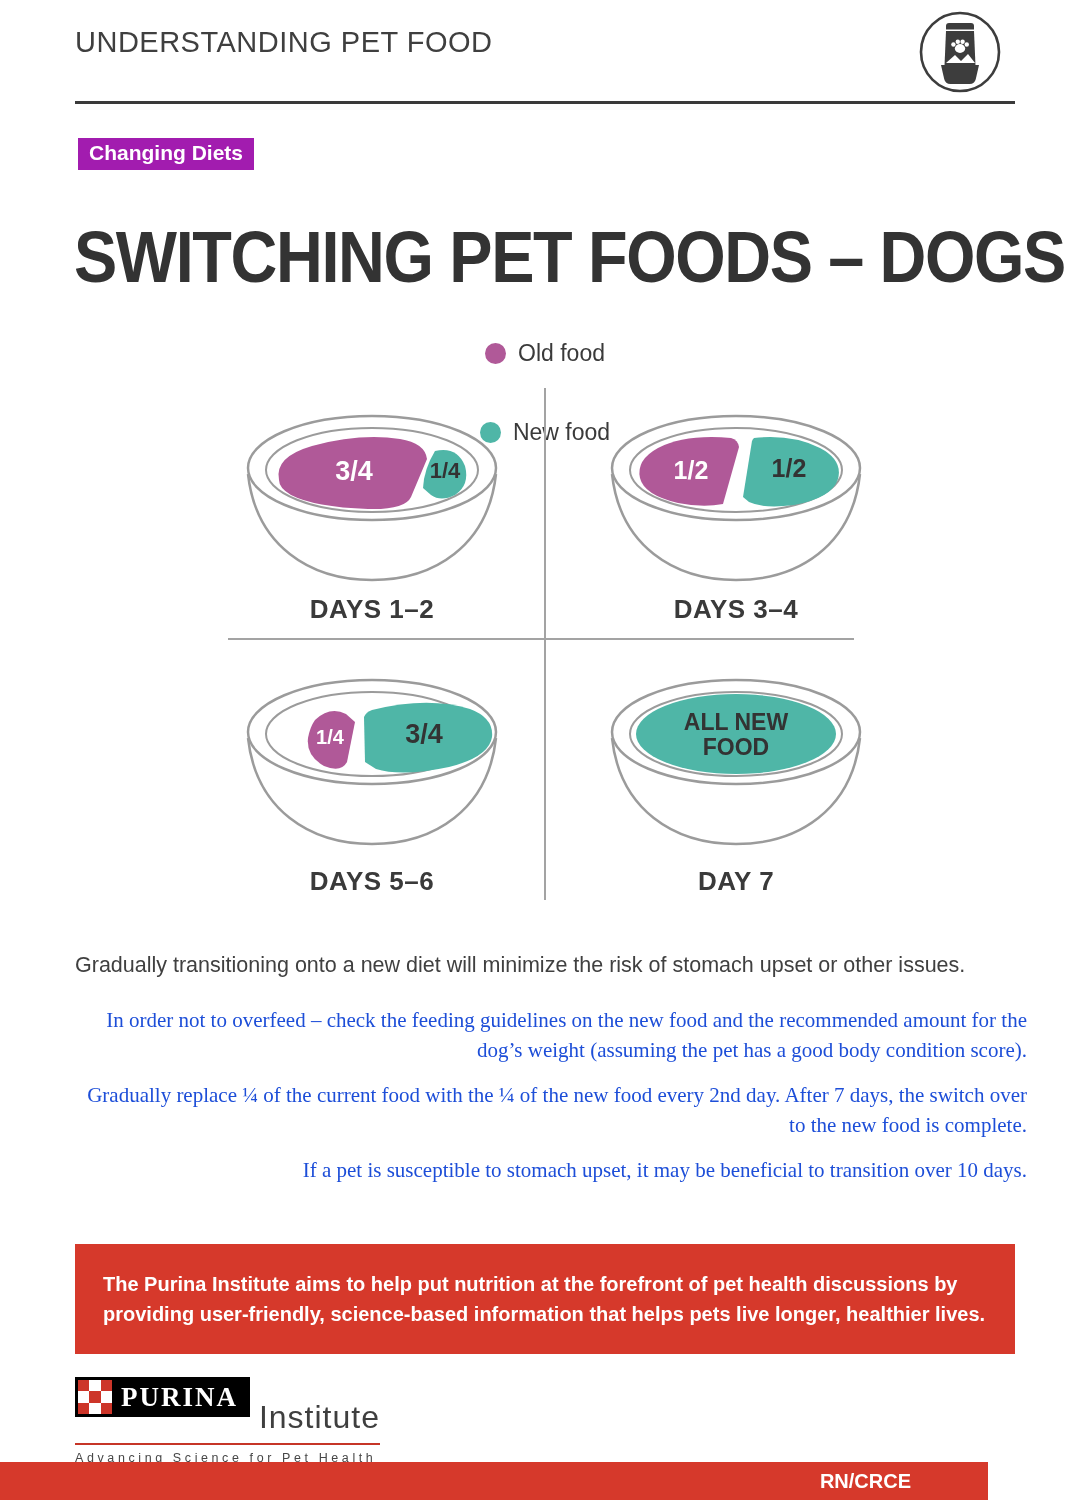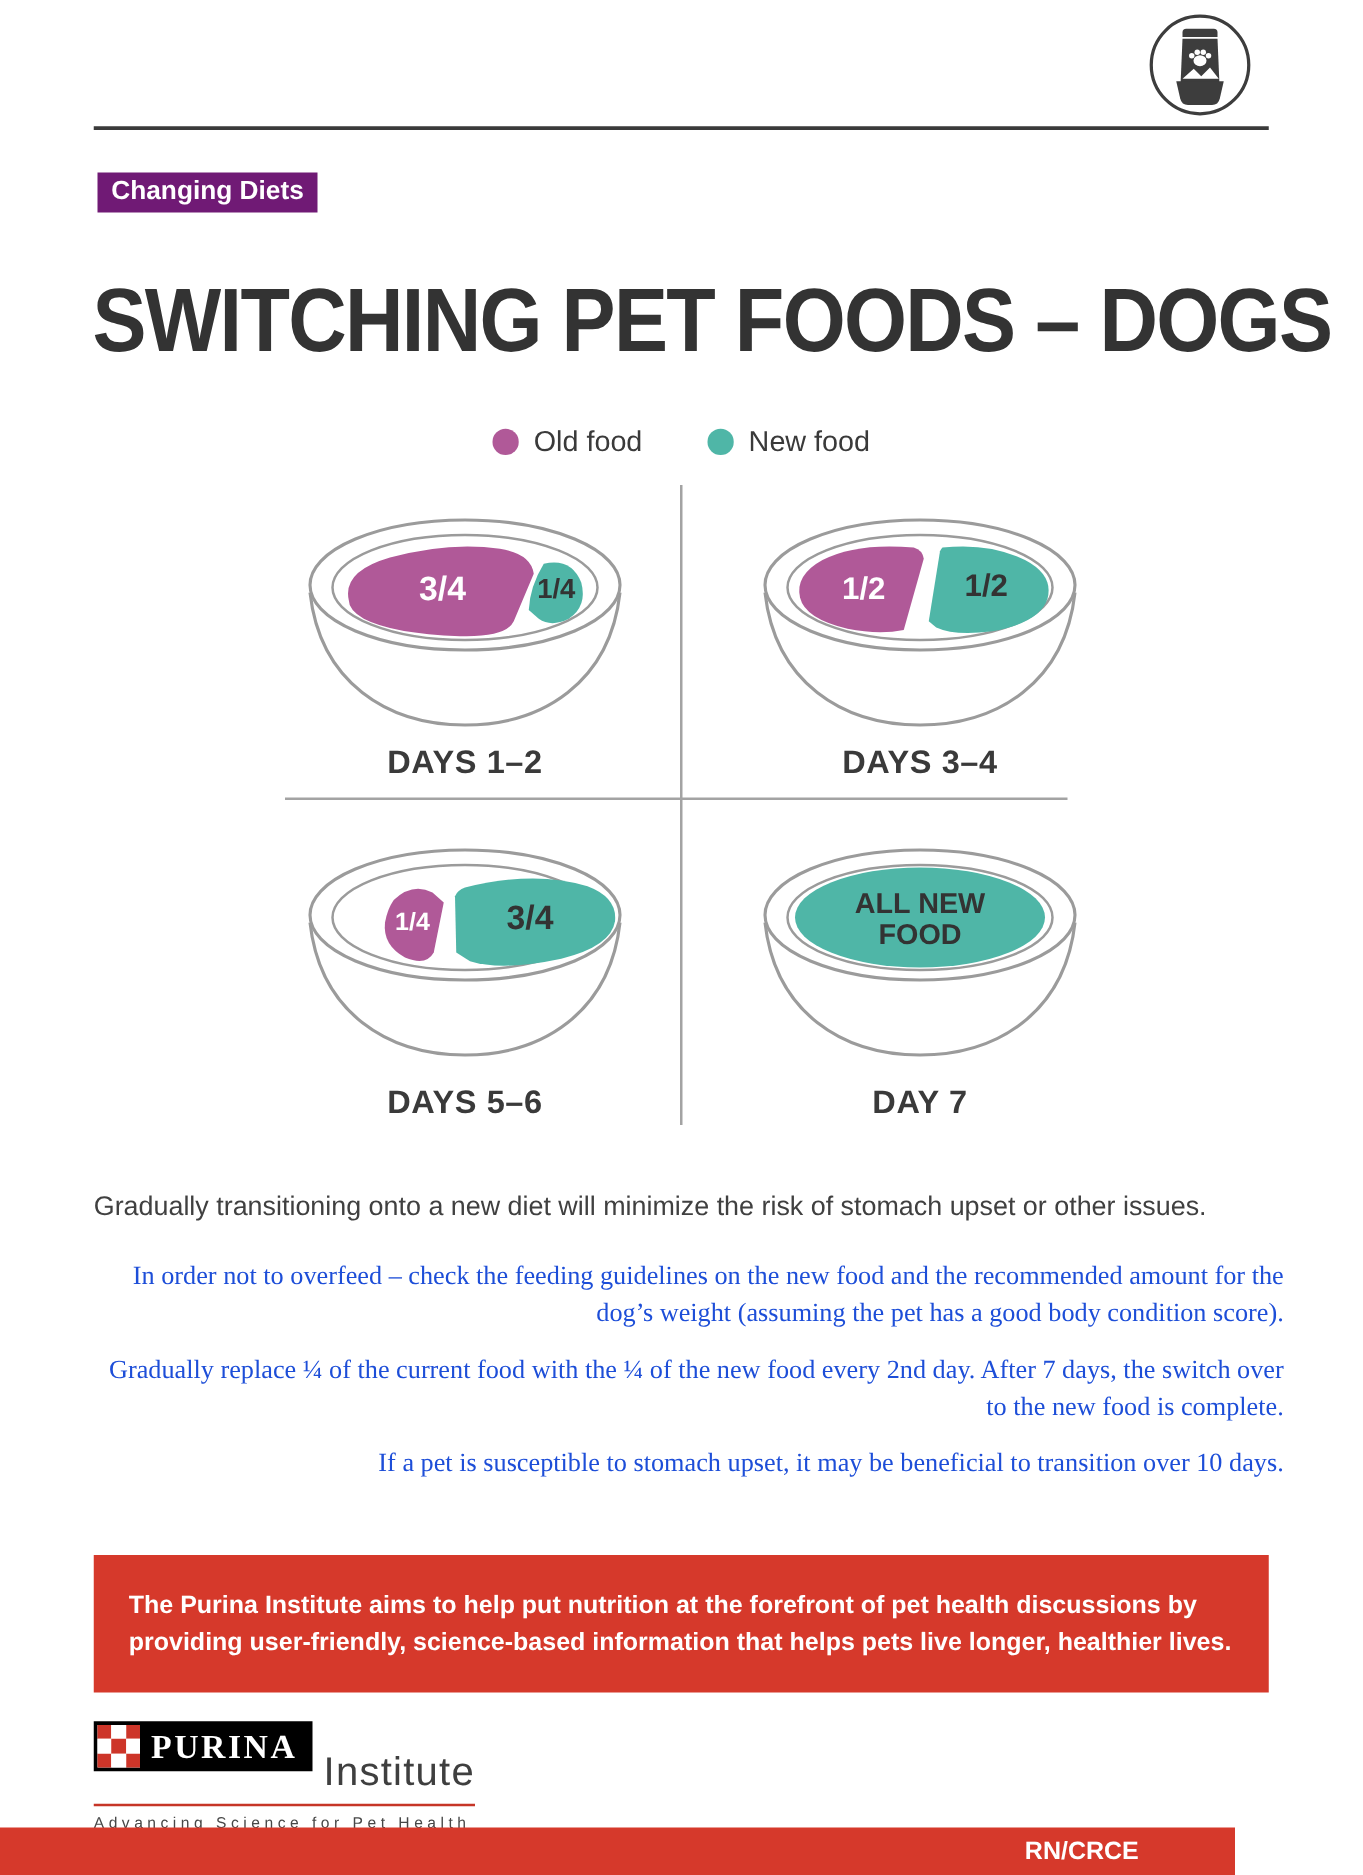--- a/index.html
+++ b/index.html
@@ -10,21 +10,21 @@
   .header-title{left:75px;top:26px;font-size:29px;font-weight:400;letter-spacing:.5px;color:#3f3f3f;}
   .header-icon{left:918px;top:10px;width:84px;height:84px;}
   .header-rule{left:75px;top:101px;width:940px;height:3px;background:#3a3a3a;}
 
   .badge{left:78px;top:138px;background:#d6342a;color:#fff;font-size:21px;font-weight:bold;
          padding:3px 11px 5px 11px;}
 
   .page-title{left:74px;top:216px;font-size:72px;font-weight:bold;color:#333;letter-spacing:-1.5px;
               white-space:nowrap;transform:scaleX(.9);transform-origin:left top;}
 
-  .legend{left:0;top:340px;width:1090px;display:flex;justify-content:center;gap:52px;align-items:center;}
+  .legend{left:0;top:340px;width:1090px;display:flex;justify-content:center;gap:52px;align-items:center;flex-direction:column;}
   .legend-item{display:flex;align-items:center;gap:12px;font-size:23px;color:#3a3a3a;}
   .legend-dot{width:21px;height:21px;border-radius:50%;}
 
   .bowl-svg{width:300px;height:210px;}
   .bowl-label{width:300px;text-align:center;font-size:26px;font-weight:bold;color:#3a3a3a;letter-spacing:.5px;}
 
   .v-divider{left:544px;top:388px;width:2px;height:512px;background:#a3a3a3;}
   .h-divider{left:228px;top:638px;width:626px;height:2px;background:#a3a3a3;}
 
   .highlight{left:75px;top:953px;width:945px;font-size:21.5px;color:#404040;}
@@ -53,37 +53,38 @@
   .footer-code{position:absolute;right:77px;top:0;line-height:38px;color:#fff;font-size:20px;font-weight:bold;}
 
   .frac-w{fill:#fff;font-family:"Liberation Sans",sans-serif;font-weight:bold;}
   .frac-d{fill:#333;font-family:"Liberation Sans",sans-serif;font-weight:bold;}
 </style>
 </head>
 <body>
 
 <div class="page">
 
+  <div class="abs header-title">UNDERSTANDING PET FOOD</div>
   <svg class="abs header-icon" viewBox="0 0 84 84">
     <circle cx="42" cy="42" r="39" fill="#fff" stroke="#3d3d3d" stroke-width="2.6"></circle>
     <path d="M31,13 h22 q3,0 3,3 v3.5 h-28 V16 q0,-3 3,-3 z" fill="#3d3d3d"></path>
     <path d="M28,21 h28 l1.5,35 h-31 z" fill="#3d3d3d"></path>
     <g fill="#fff">
       <ellipse cx="42" cy="38.5" rx="5.2" ry="4.4"></ellipse>
       <circle cx="35.4" cy="34.5" r="2.2"></circle>
       <circle cx="39.8" cy="31.8" r="2.2"></circle>
       <circle cx="44.6" cy="31.8" r="2.2"></circle>
       <circle cx="48.8" cy="34.5" r="2.2"></circle>
     </g>
     <path d="M28,53 L37,45 L43,51 L50,44 L57,53 Z" fill="#fff"></path>
     <path d="M23,55 h38 l-3.2,14 q-1.2,5 -6.2,5 h-19.2 q-5,0 -6.2,-5 z" fill="#3d3d3d"></path>
   </svg>
   <div class="abs header-rule"></div>
 
-  <div class="abs badge" style="background: #701a75;">Changing Diets</div>
+  <div class="abs badge" style="background: #a21caf;">Changing Diets</div>
 
   <div class="abs page-title">SWITCHING PET FOODS – DOGS</div>
 
   <div class="abs legend">
     <div class="legend-item">
       <span class="legend-dot" style="background: rgb(176, 89, 152);"></span>
       <span>Old food</span>
     </div>
     <div class="legend-item">
       <span class="legend-dot" style="background: rgb(79, 182, 167);"></span>

